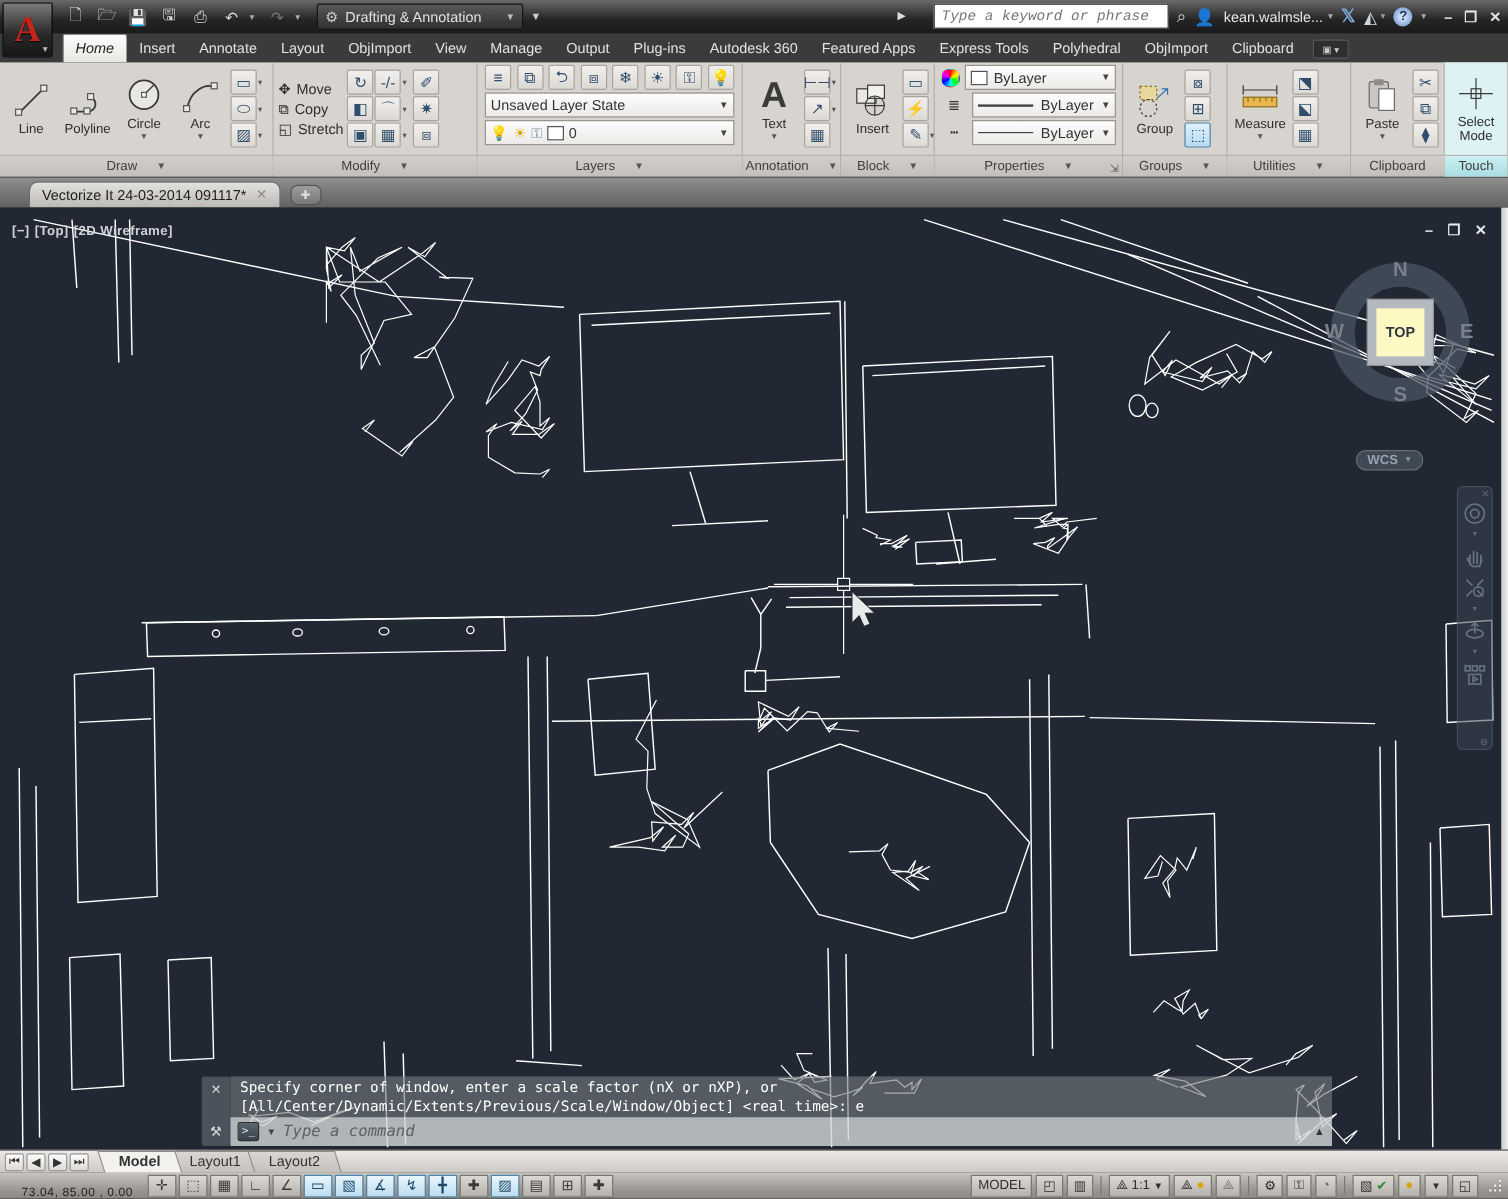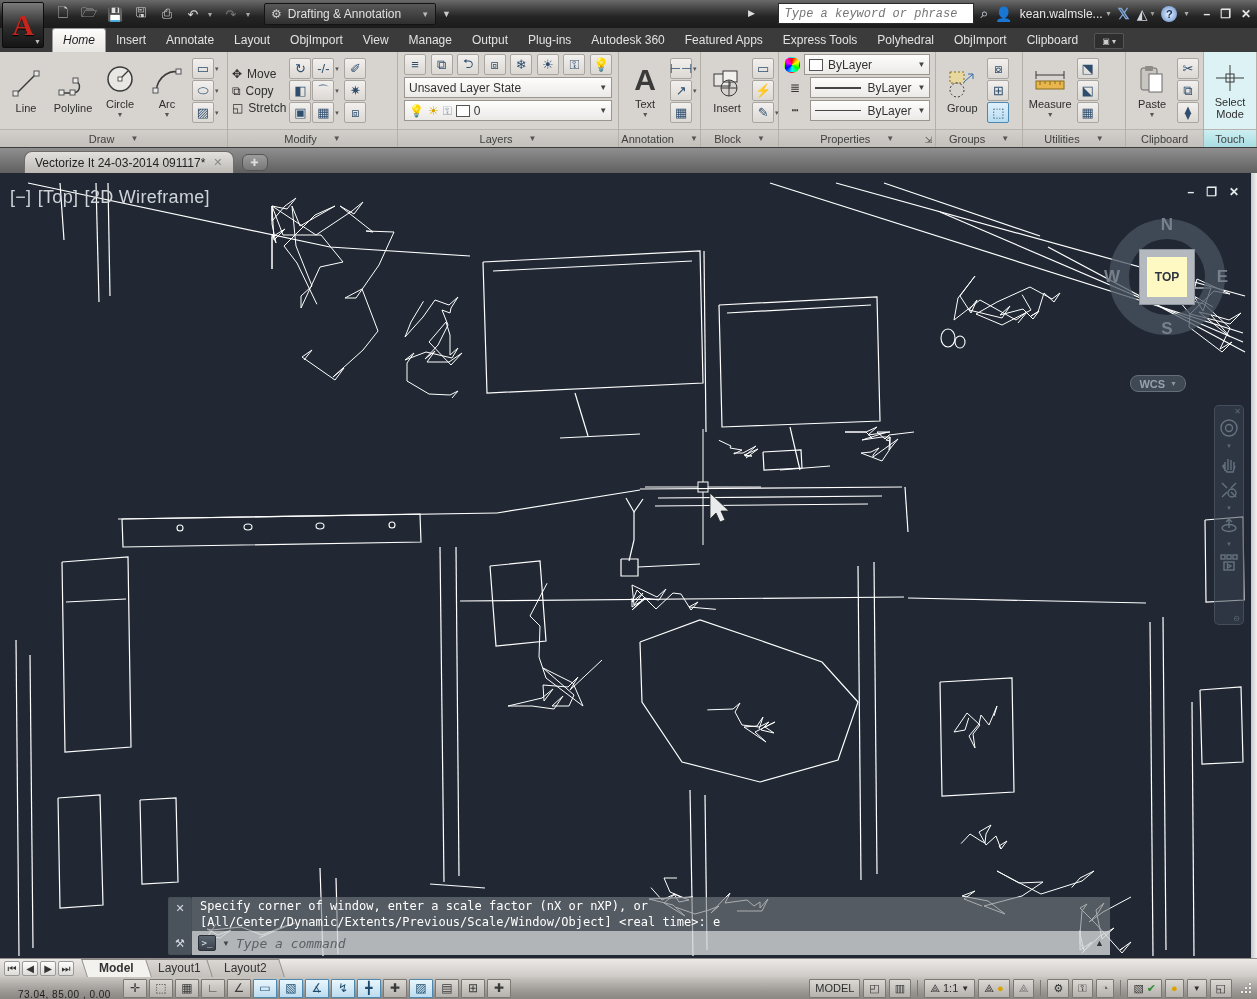--- a/index.html
+++ b/index.html
@@ -80,21 +80,21 @@
     background:linear-gradient(#8f8f8f,#606060); display:flex; align-items:flex-end; padding-left:24px; }
   .filetab { height:22px; background:linear-gradient(#e3e1de,#bcb9b5); border:1px solid #6e6b68; border-bottom:none;
     border-radius:8px 8px 0 0; padding:0 10px; display:flex; align-items:center; gap:8px; font-size:12px; color:#222; }
   .filetab .fclose { color:#888; font-size:11px; }
   .newtab-btn { width:26px; height:17px; margin-left:8px; margin-bottom:2px; background:linear-gradient(#9d9d9d,#777);
     border:1px solid #555; border-radius:6px 6px 6px 6px; display:flex; align-items:center; justify-content:center; color:#ddd; font-size:10px; }
 
   
   .canvas-wrap { position:absolute; left:0; top:173px; width:1257px; height:785px; background:#212833; overflow:hidden; }
   .canvas-wrap svg.sketch { position:absolute; left:0; top:0; }
-  .vp-label { position:absolute; left:10px; top:14px; font-size:18px; color:#cfd3d8; font-weight:normal; letter-spacing:0.3px; }
+  .vp-label { position:absolute; left:10px; top:14px; font-size:11px; color:#cfd3d8; font-weight:bold; letter-spacing:0.3px; }
   .vp-label span { margin-right:1px; }
   .dwg-winbtns { position:absolute; right:18px; top:12px; display:flex; gap:12px; color:#e8eaec; font-size:12px; font-weight:bold; }
 
   
   .viewcube { position:absolute; right:28px; top:42px; width:124px; height:124px; }
   .vc-ring { position:absolute; left:4px; top:4px; width:116px; height:116px; border-radius:50%;
     border:20px solid rgba(73,84,97,0.75); }
   .vc-letter { position:absolute; color:#78808b; font-weight:bold; font-size:17px; }
   .vc-n { top:0px; left:50%; transform:translateX(-50%); }
   .vc-s { bottom:0px; left:50%; transform:translateX(-50%); }

